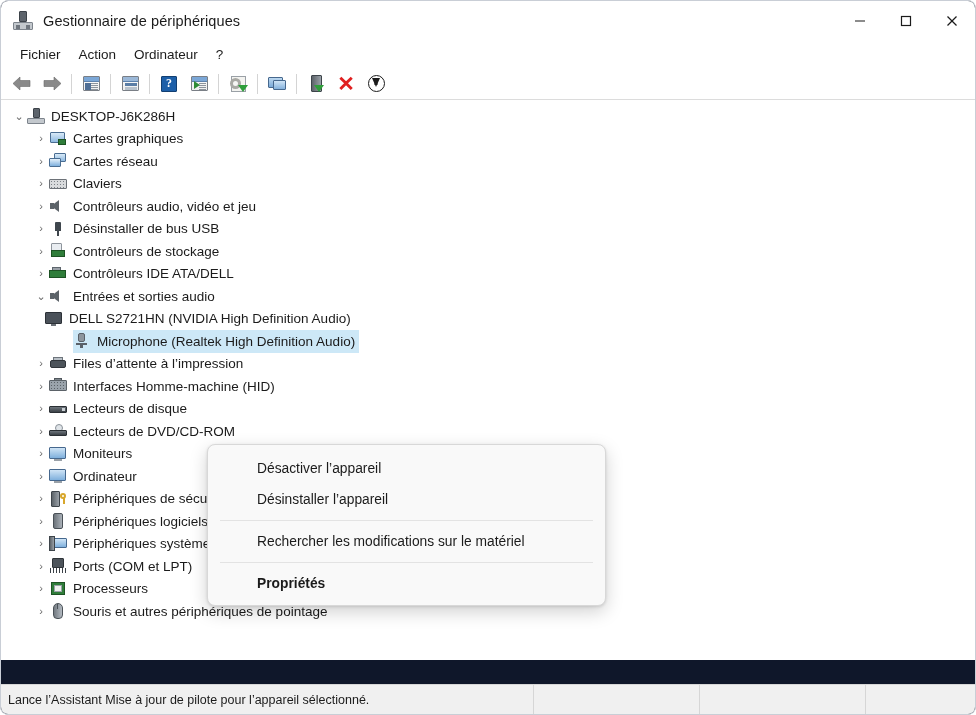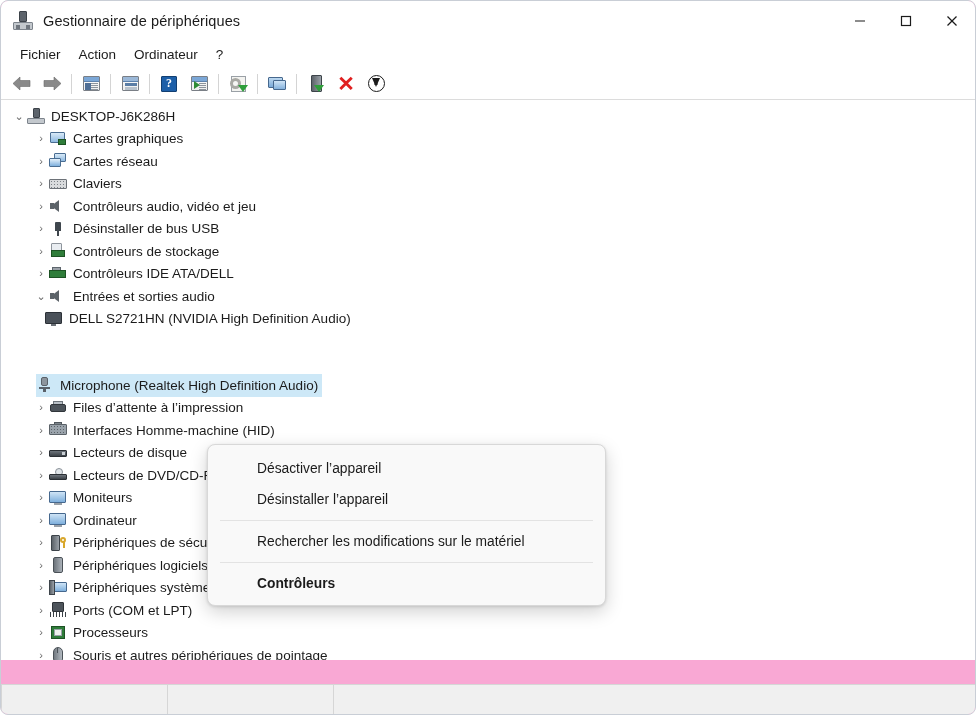--- a/index.html
+++ b/index.html
@@ -8,21 +8,21 @@
     width: 976px; height: 715px;
     overflow: hidden;
     background: #ffffff;
     font-family: "Liberation Sans", sans-serif;
   }
 
   #window {
     position: relative;
     width: 976px;
     height: 715px;
-    background: #f9a8d4;
+    background: #0f172a;
     border: 1px solid #c9ced6;
     border-radius: 8px;
     overflow: hidden;
   }
 
   
   #titlebar {
     position: relative;
     height: 40px;
     background: #ffffff;
@@ -615,21 +615,21 @@
     </div>
 
     <div class="node" style="padding-left:44px;">
       <span class="nicon i-mon">
           <i class="m"></i>
           <i class="st"></i>
         </span>
       <span class="nlabel">DELL S2721HN (NVIDIA High Definition Audio)</span>
     </div>
 
-    <div class="node" style="padding-left:35px;margin-top:44px;">
+    <div class="node" style="padding-left:72px;">
       <span class="sel-wrap">
         <span class="nicon i-mic">
             <i class="b1"></i>
             <i class="b2"></i>
             <i class="b3"></i>
           </span>
         <span class="nlabel">Microphone (Realtek High Definition Audio)</span>
       </span>
     </div>
 
@@ -742,24 +742,25 @@
       <span class="nlabel">Souris et autres périphériques de pointage</span>
     </div>
 
     <div id="ctxmenu">
       <div class="cm-pad"></div>
       <div class="cmi">Désactiver l’appareil</div>
       <div class="cmi">Désinstaller l’appareil</div>
       <div class="cm-sep"></div>
       <div class="cmi">Rechercher les modifications sur le matériel</div>
       <div class="cm-sep"></div>
-      <div class="cmi bold">Contrôleurs</div>
+      <div class="cmi bold">Propriétés</div>
     </div>
 
   </div>
 
   <div id="statusbar">
+    <div id="status-text">Lance l’Assistant Mise à jour de pilote pour l’appareil sélectionné.</div>
     <div class="sb-cell"></div>
     <div class="sb-cell"></div>
     <div class="sb-cell last"></div>
   </div>
 
 </div>
 
 </body></html>

